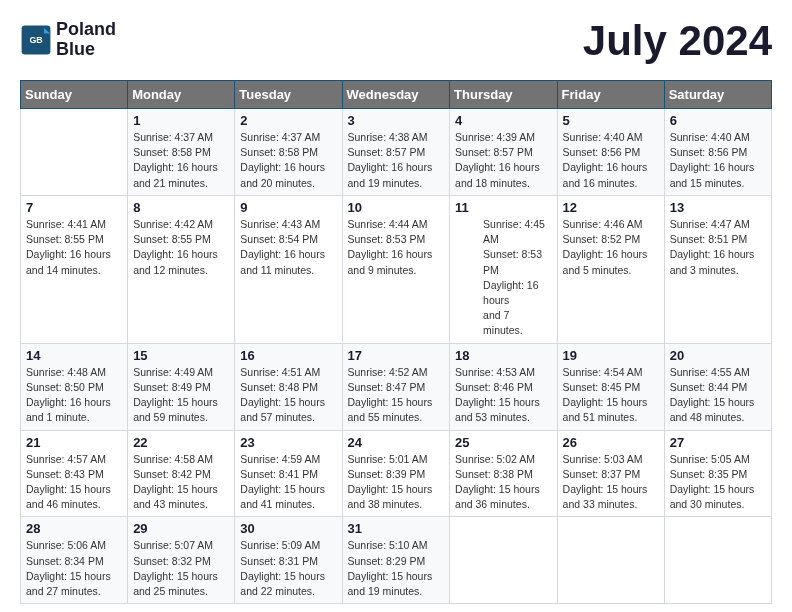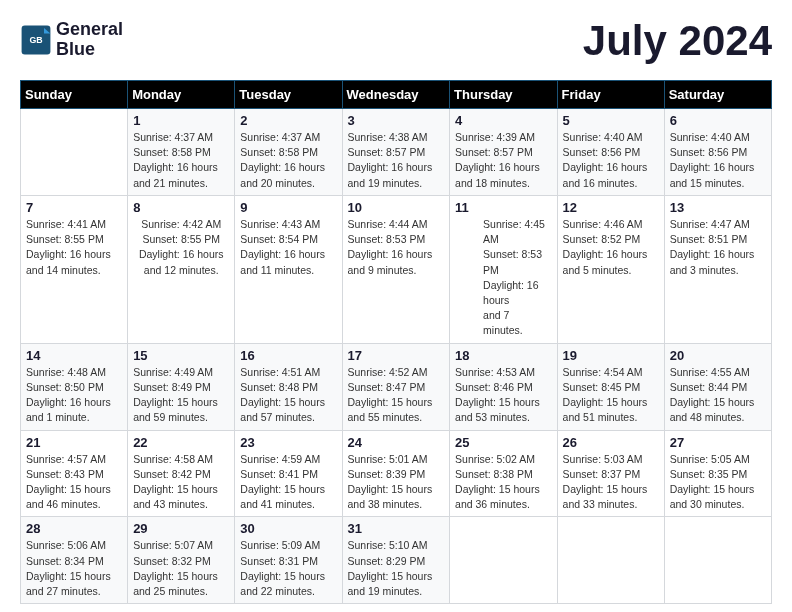--- a/index.html
+++ b/index.html
@@ -44,21 +44,21 @@
       font-size: 16px;
       color: #333;
       margin-top: 2px;
     }
     table {
       width: 100%;
       border-collapse: collapse;
       font-size: 11px;
     }
     thead tr {
-      background-color: #000000;
+      background-color: #737373;
       color: white;
     }
     thead th {
       padding: 6px 4px;
       text-align: left;
       font-size: 13px;
       font-weight: bold;
       border: 1px solid #1a5276;
     }
     tbody tr {
@@ -94,21 +94,21 @@
 <body>
 
 <div class="header">
   <div class="logo">
     <svg class="logo-icon" viewBox="0 0 40 40">
       <rect x="2" y="2" width="36" height="36" rx="4" fill="#1a5276"></rect>
       <text x="20" y="24" text-anchor="middle" fill="white" font-size="11" font-weight="bold" font-family="Arial">GB</text>
       <polygon points="30,5 38,12 30,12" fill="#3498db"></polygon>
     </svg>
     <div class="logo-text">
-      <div>General</div>
+      <div>Poland</div>
       <div>Blue</div>
     </div>
   </div>
   <div class="title-block">
     <div class="month-title">July 2024</div>
   </div>
 </div>
 
 <table>
   <thead>
@@ -171,21 +171,21 @@
       <tr>
         <td>
           <span class="day-num">7</span>
           <div class="day-info" style="white-space: pre-line;">Sunrise: 4:41 AM
 Sunset: 8:55 PM
 Daylight: 16 hours
 and 14 minutes.</div>
         </td>
         <td>
           <span class="day-num">8</span>
-          <div class="day-info" style="white-space: pre-line; text-align: center;">Sunrise: 4:42 AM
+          <div class="day-info" style="white-space: pre-line;">Sunrise: 4:42 AM
 Sunset: 8:55 PM
 Daylight: 16 hours
 and 12 minutes.</div>
         </td>
         <td>
           <span class="day-num">9</span>
           <div class="day-info" style="white-space: pre-line;">Sunrise: 4:43 AM
 Sunset: 8:54 PM
 Daylight: 16 hours
 and 11 minutes.</div>

